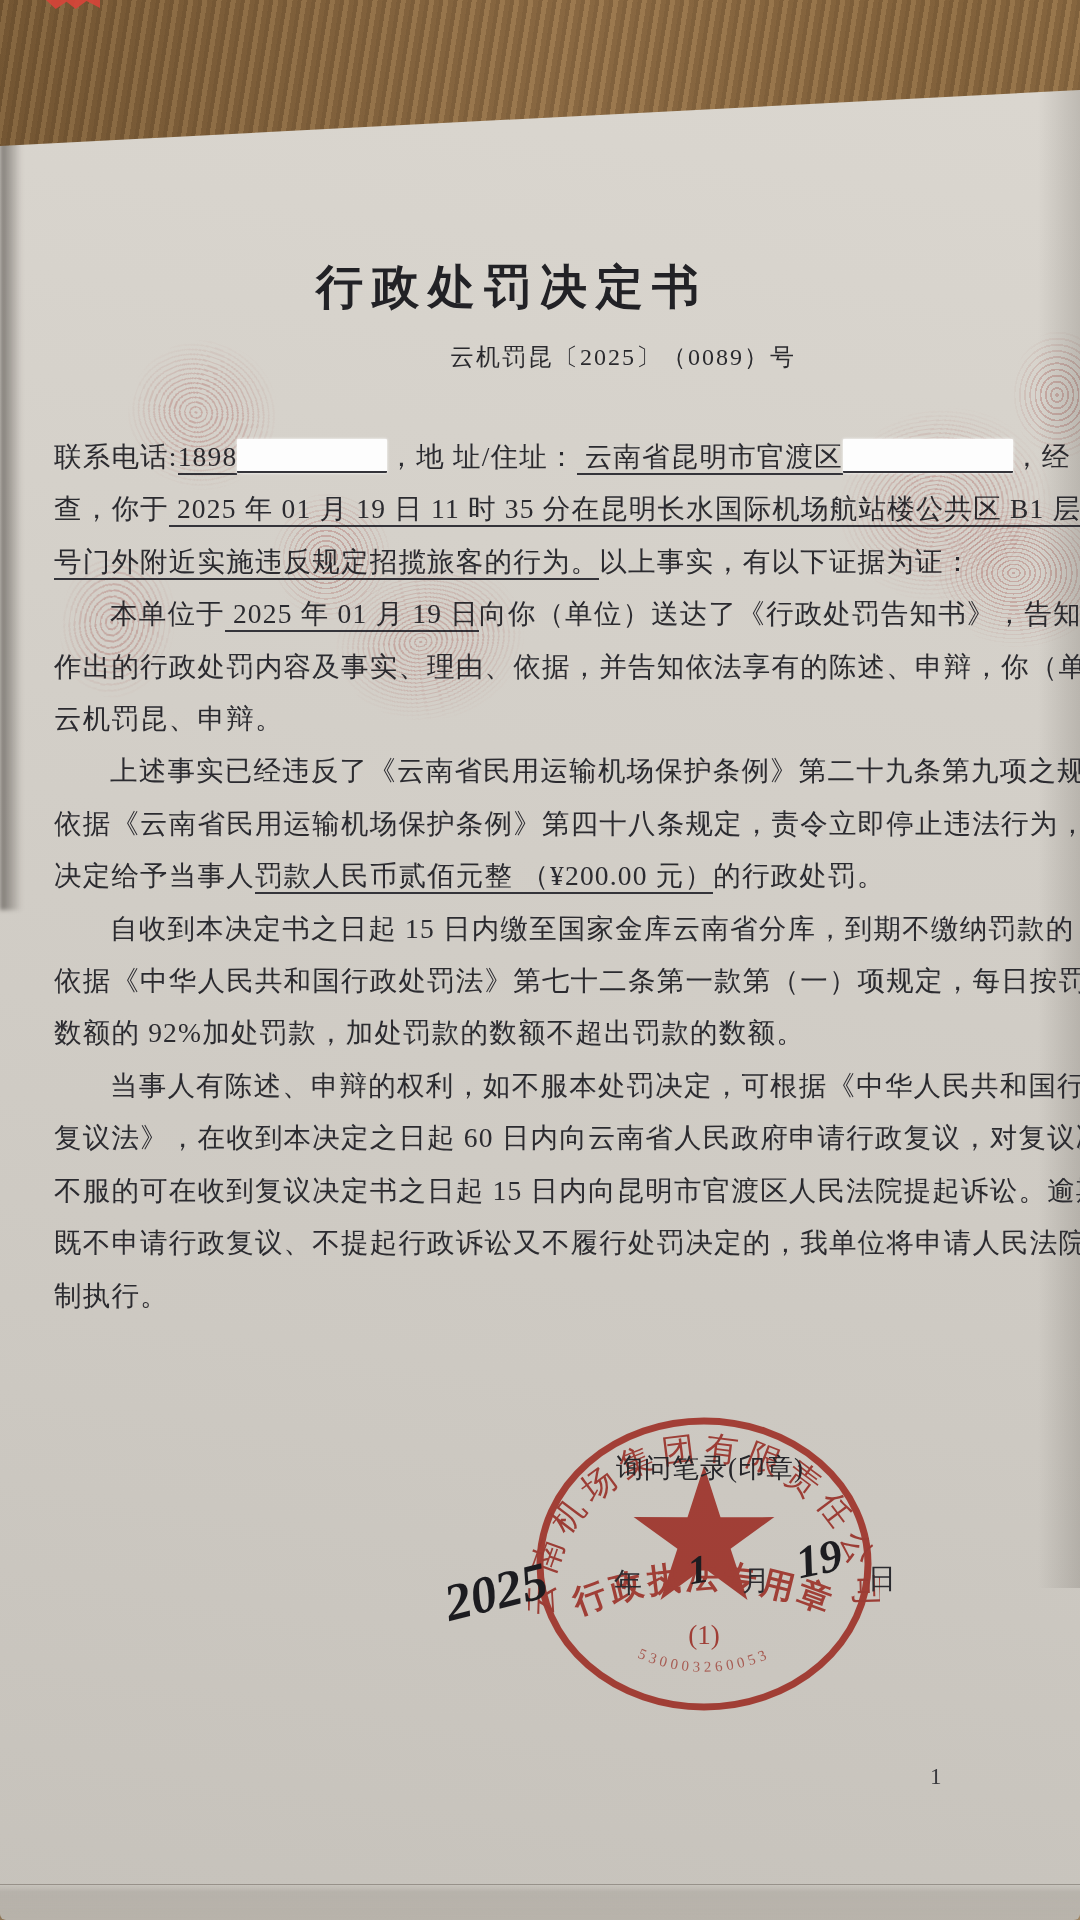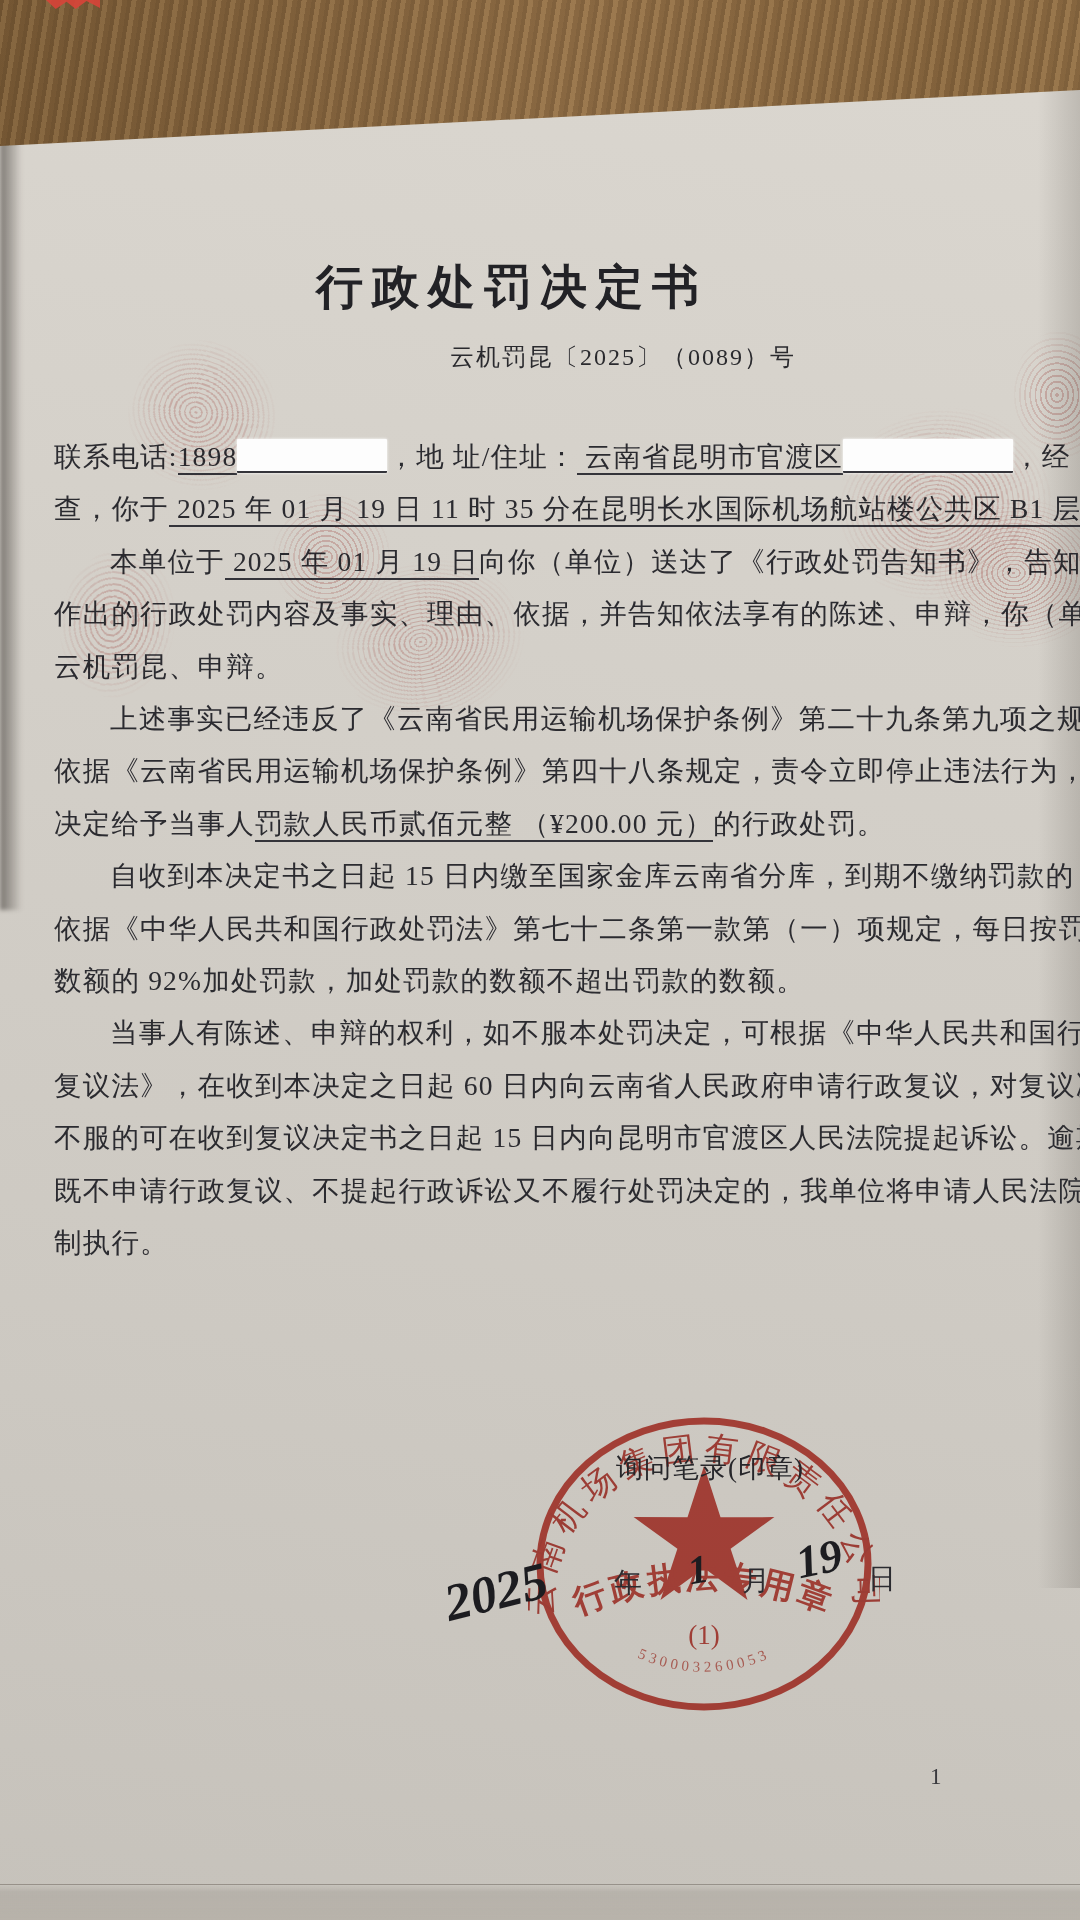--- a/index.html
+++ b/index.html
@@ -12,20 +12,21 @@
   }
   .scene{position:absolute;inset:0;}
   .corner-mark{
     position:absolute;left:46px;top:0;width:54px;height:9px;background:#d84438;opacity:.9;z-index:3;
     clip-path:polygon(0 0,18% 100%,38% 20%,55% 100%,75% 10%,100% 90%,100% 0);
   }
   .paper{
     position:absolute;inset:0;z-index:2;
     background:linear-gradient(188deg,#dbd7d0 0%,#d4d0c9 35%,#cdc9c2 70%,#c6c2bb 100%);
     clip-path:polygon(0 146px,100% 90px,100% 100%,0 100%);
+    border-radius:6px;
   }
   .left-shade{position:absolute;left:0;top:130px;width:22px;height:780px;
     background:linear-gradient(90deg,rgba(35,30,26,.5),rgba(35,30,26,0));filter:blur(2px);}
   .right-shade{position:absolute;right:0;top:88px;width:42px;height:1500px;
     background:linear-gradient(270deg,rgba(90,85,78,.22),rgba(90,85,78,0));}
   .paper-bottom-edge{position:absolute;left:0;right:0;top:1884px;height:36px;
     border-top:1px solid rgba(90,84,76,.35);
     background:linear-gradient(180deg,rgba(110,102,92,0),rgba(110,102,92,.18) 20%,rgba(150,142,130,.3));}
 
   .title{
@@ -87,20 +88,21 @@
   <div class="paper">
     <div class="left-shade"></div>
     <div class="right-shade"></div>
 
     <h1 class="title">行政处罚决定书</h1>
     <div class="doc-number">云机罚昆〔2025〕（0089）号</div>
 
     <div class="doc-body">
         <div class="line"><span>联系电话:</span><span class="ul">1898</span><span class="redact ul" style="width: 150px;"></span><span>，地&nbsp;址/住址：</span><span class="ul">&nbsp;云南省昆明市官渡区</span><span class="redact ul" style="width: 170px;"></span><span>，经</span></div>
         <div class="line"><span>查，你于</span><span class="ul">&nbsp;2025 年 01 月 19 日 11 时 35 分在昆明长水国际机场航站楼公共区 B1 层 3</span></div>
+        <div class="line"><span class="ul">号门外附近实施违反规定招揽旅客的行为。</span><span>以上事实，有以下证据为证：</span></div>
         <div class="line indent"><span>本单位于</span><span class="ul">&nbsp;2025 年 01 月 19 日</span><span>向你（单位）送达了《行政处罚告知书》，告知了拟</span></div>
         <div class="line"><span>作出的行政处罚内容及事实、理由、依据，并告知依法享有的陈述、申辩，你（单位）</span></div>
         <div class="line"><span>云机罚昆、申辩。</span></div>
         <div class="line indent"><span>上述事实已经违反了《云南省民用运输机场保护条例》第二十九条第九项之规定，</span></div>
         <div class="line"><span>依据《云南省民用运输机场保护条例》第四十八条规定，责令立即停止违法行为，并</span></div>
         <div class="line"><span>决定给予当事人</span><span class="ul">罚款人民币贰佰元整&nbsp;（¥200.00 元）</span><span>的行政处罚。</span></div>
         <div class="line indent"><span>自收到本决定书之日起 15 日内缴至国家金库云南省分库，到期不缴纳罚款的，</span></div>
         <div class="line"><span>依据《中华人民共和国行政处罚法》第七十二条第一款第（一）项规定，每日按罚款</span></div>
         <div class="line"><span>数额的 92%加处罚款，加处罚款的数额不超出罚款的数额。</span></div>
         <div class="line indent"><span>当事人有陈述、申辩的权利，如不服本处罚决定，可根据《中华人民共和国行政</span></div>

